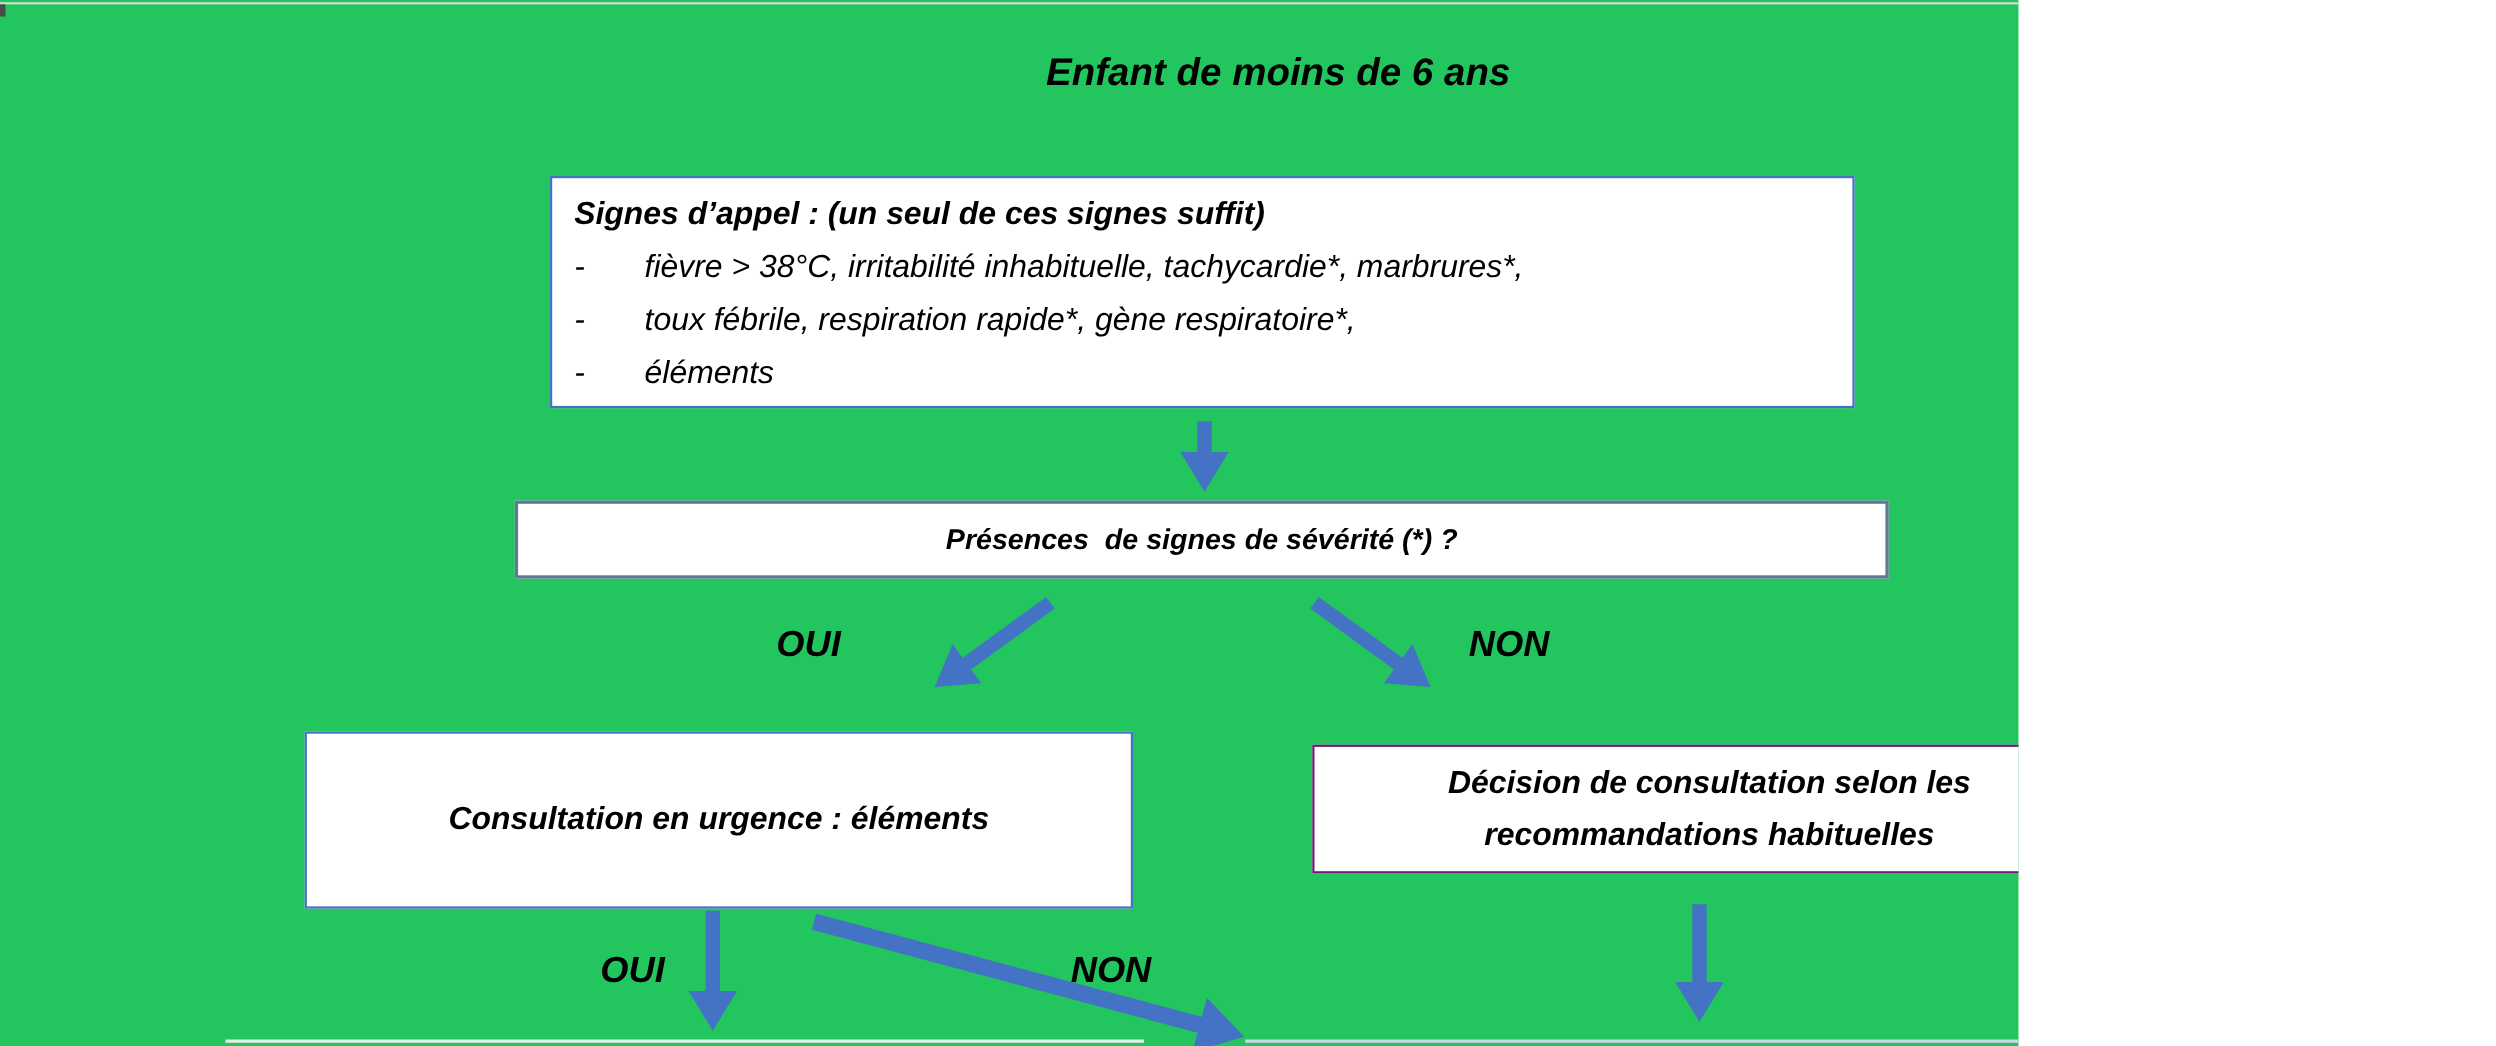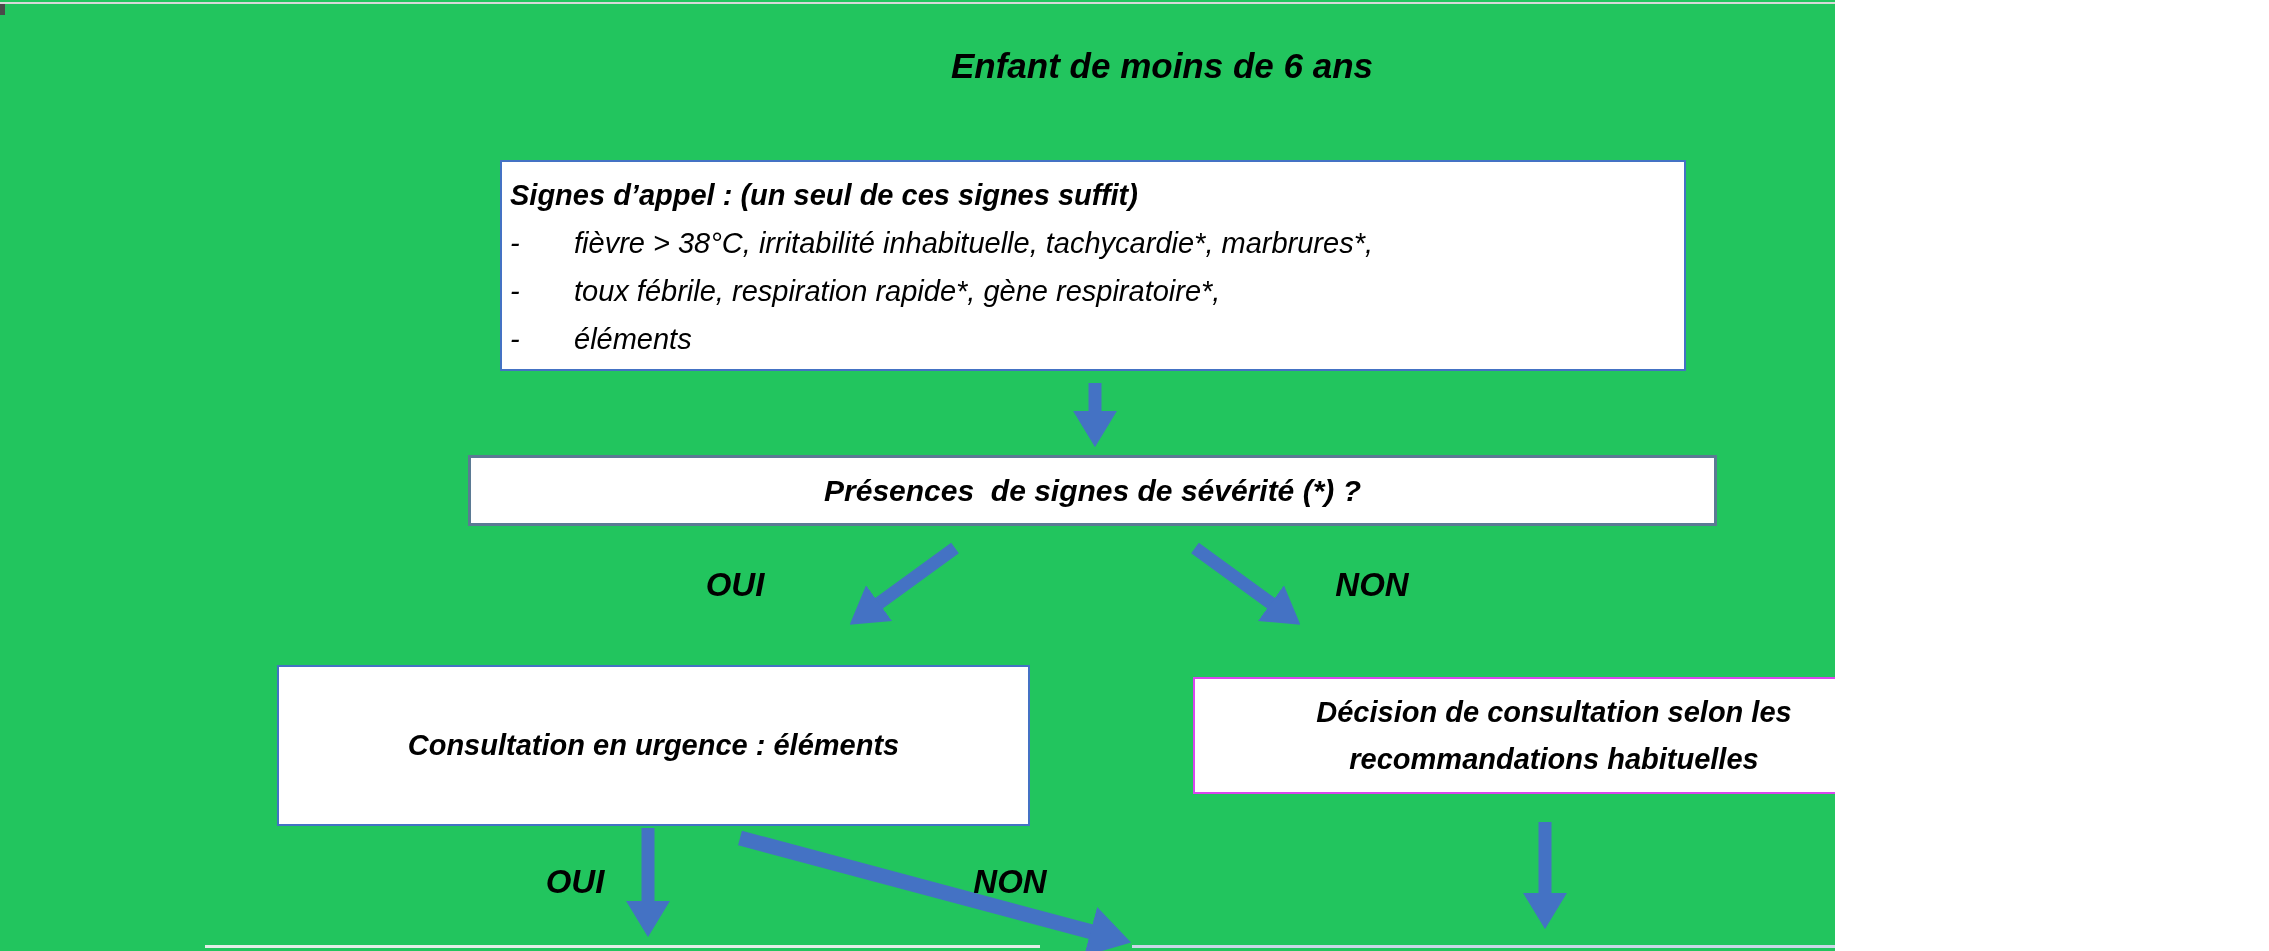--- a/index.html
+++ b/index.html
@@ -23,44 +23,44 @@
   .page-title {
     top: 46px; left: 1162px; transform: translateX(-50%);
     font-size: 35px; font-weight: bold; white-space: nowrap;
   }
 
   
   .box { box-sizing: border-box; background: #ffffff; }
   .signs-box {
     left: 500px; top: 160px; width: 1186px; height: 211px;
     border: 2px solid #4472C4;
-    padding: 9px 18px 0 8px;
+    padding: 9px 18px 0 20px;
     font-size: 29px; line-height: 48px;
   }
   .signs-heading { font-weight: bold; }
   .signs-item { display: flex; }
   .signs-item .dash { width: 64px; flex: 0 0 64px; }
   .signs-item .txt { flex: 1; }
 
   .severity-box {
     left: 468px; top: 455px; width: 1249px; height: 71px;
     border: 3px solid #5B7A94;
     display: flex; align-items: center; justify-content: center;
-    font-size: 30px; font-weight: bold; white-space: pre-wrap;
+    font-size: 26px; font-weight: bold; white-space: pre-wrap;
   }
 
   .urgent-box {
     left: 277px; top: 653px; width: 753px; height: 161px;
     border: 2px solid #4472C4;
     display: flex; flex-direction: column; align-items: center; justify-content: center;
     font-size: 29px; font-weight: bold; line-height: 47px; text-align: center; margin-top: 12px;
   }
   .decision-box {
     left: 1193px; top: 677px; width: 722px; height: 117px;
-    border: 2px solid #d946ef;
+    border: 2px solid #701a75;
     display: flex; flex-direction: column; align-items: center; justify-content: center;
     font-size: 29px; font-weight: bold; line-height: 47px; text-align: center;
   }
 
   
   .branch-label {
     font-size: 33px; font-weight: bold; white-space: nowrap;
     transform: translateX(-50%);
     margin-top: 16px;
   }

